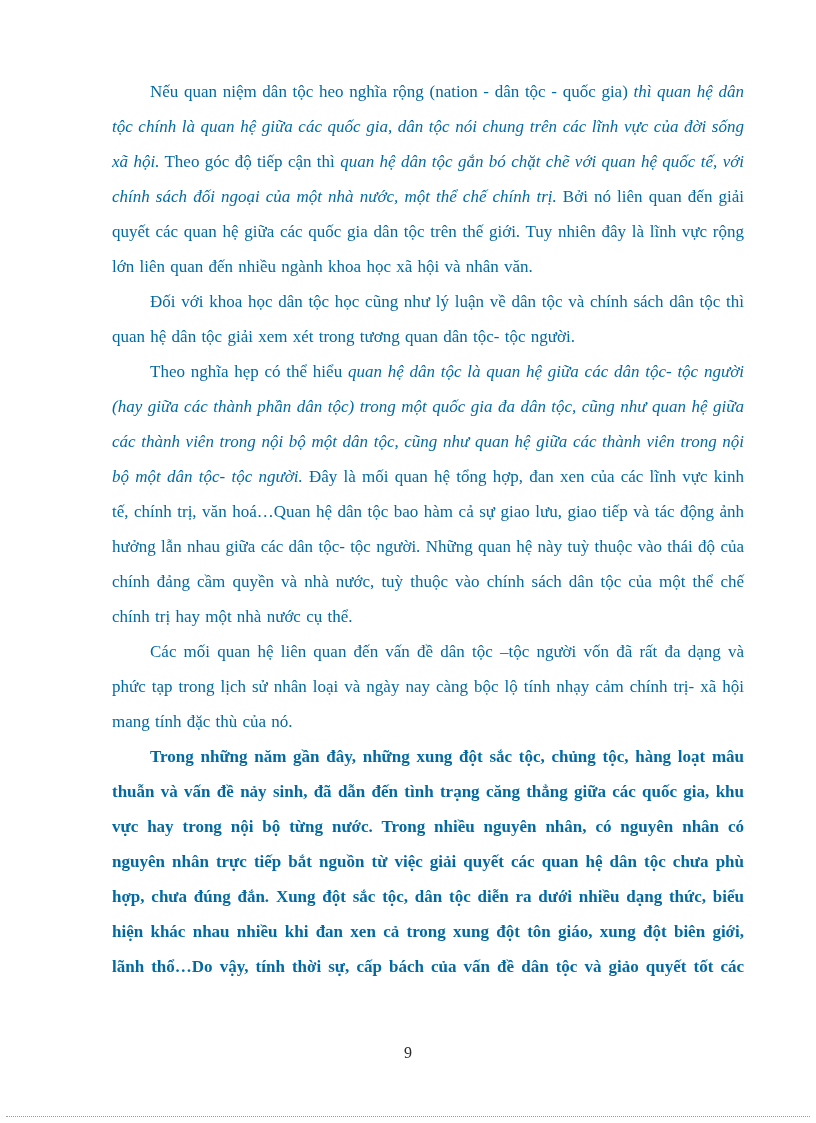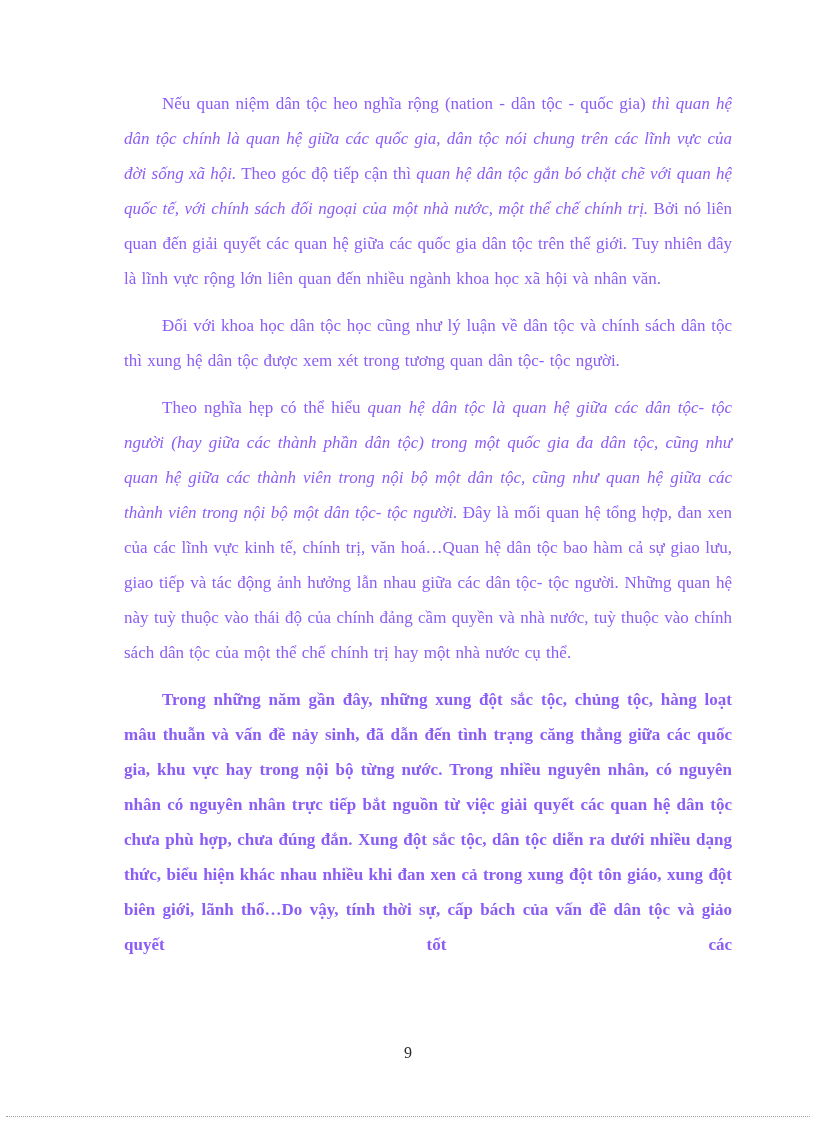--- a/index.html
+++ b/index.html
@@ -17,27 +17,27 @@
     font-family: "Liberation Serif", "DejaVu Serif", serif;
     color: #171717;
   }
   .content {
     position: absolute;
     left: 112px;
     top: 74px;
     width: 632px;
   }
   .para {
-    margin: 12px;
+    margin: 0;
     text-indent: 38px;
     text-align: justify;
     font-size: 17px;
     line-height: 35px;
     word-spacing: 1px;
-    color: #8b5cf6;
+    color: #0369a1;
   }
   .para .italic {
     font-style: italic;
   }
   
   .para.continued {
     text-align-last: justify;
     font-weight: bold;
   }
   .footer {
@@ -59,22 +59,23 @@
     border-top: 1px dotted #9b9b9b;
   }
 </style>
 </head>
 <body>
 
 <div class="page">
   <div class="content">
 
   <p class="para"><span>Nếu quan niệm dân tộc heo nghĩa rộng (nation - dân tộc - quốc gia) </span><span class="italic">thì quan hệ dân tộc chính là quan hệ giữa các quốc gia, dân tộc nói chung trên các lĩnh vực của đời sống xã hội.</span><span> Theo góc độ tiếp cận thì </span><span class="italic">quan hệ dân tộc gắn bó chặt chẽ với quan hệ quốc tế, với chính sách đối ngoại của một nhà nước, một thể chế chính trị.</span><span> Bởi nó liên quan đến giải quyết các quan hệ giữa các quốc gia dân tộc trên thế giới. Tuy nhiên đây là lĩnh vực rộng lớn liên quan đến nhiều ngành khoa học xã hội và nhân văn.</span></p>
-      <p class="para"><span>Đối với khoa học dân tộc học cũng như lý luận về dân tộc và chính sách dân tộc thì xung hệ dân tộc được xem xét trong tương quan dân tộc- tộc người.</span></p>
+      <p class="para"><span>Đối với khoa học dân tộc học cũng như lý luận về dân tộc và chính sách dân tộc thì quan hệ dân tộc giải xem xét trong tương quan dân tộc- tộc người.</span></p>
       <p class="para"><span>Theo nghĩa hẹp có thể hiểu </span><span class="italic">quan hệ dân tộc là quan hệ giữa các dân tộc- tộc người (hay giữa các thành phần dân tộc) trong một quốc gia đa dân tộc, cũng như quan hệ giữa các thành viên trong nội bộ một dân tộc, cũng như quan hệ giữa các thành viên trong nội bộ một dân tộc- tộc người.</span><span> Đây là mối quan hệ tổng hợp, đan xen của các lĩnh vực kinh tế, chính trị, văn hoá…Quan hệ dân tộc bao hàm cả sự giao lưu, giao tiếp và tác động ảnh hưởng lẫn nhau giữa các dân tộc- tộc người. Những quan hệ này tuỳ thuộc vào thái độ của chính đảng cầm quyền và nhà nước, tuỳ thuộc vào chính sách dân tộc của một thể chế chính trị hay một nhà nước cụ thể.</span></p>
+      <p class="para"><span>Các mối quan hệ liên quan đến vấn đề dân tộc –tộc người vốn đã rất đa dạng và phức tạp trong lịch sử nhân loại và ngày nay càng bộc lộ tính nhạy cảm chính trị- xã hội mang tính đặc thù của nó.</span></p>
       <p class="para continued"><span>Trong những năm gần đây, những xung đột sắc tộc, chủng tộc, hàng loạt mâu thuẫn và vấn đề nảy sinh, đã dẫn đến tình trạng căng thẳng giữa các quốc gia, khu vực hay trong nội bộ từng nước. Trong nhiều nguyên nhân, có nguyên nhân có nguyên nhân trực tiếp bắt nguồn từ việc giải quyết các quan hệ dân tộc chưa phù hợp, chưa đúng đắn. Xung đột sắc tộc, dân tộc diễn ra dưới nhiều dạng thức, biểu hiện khác nhau nhiều khi đan xen cả trong xung đột tôn giáo, xung đột biên giới, lãnh thổ…Do vậy, tính thời sự, cấp bách của vấn đề dân tộc và giảo quyết tốt các</span></p>
     </div>
 
   <div class="footer">
     <span>9</span>
   </div>
 
   <div class="page-boundary-line"></div>
 </div>
 

